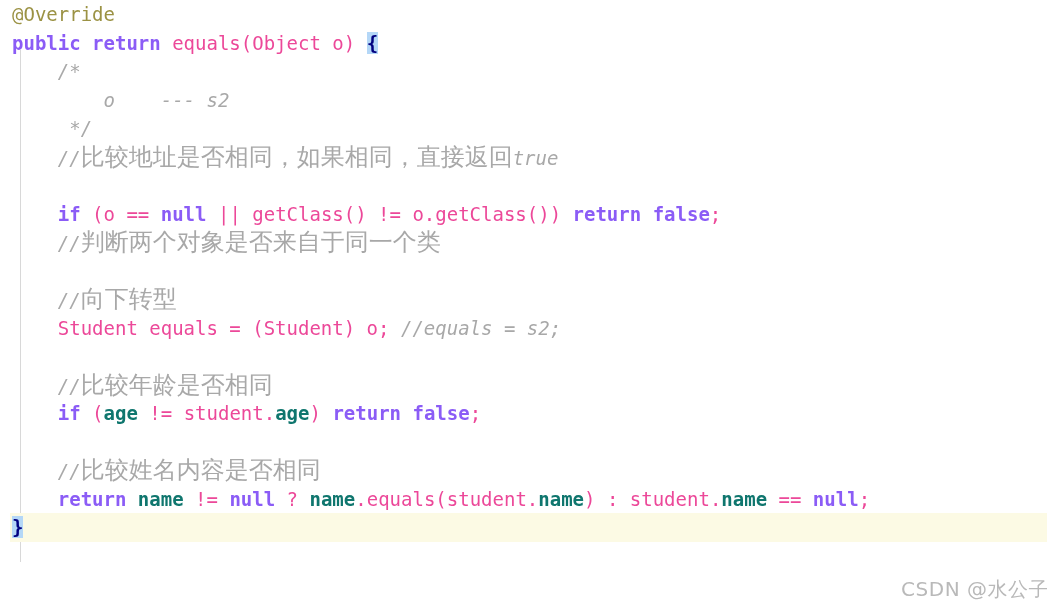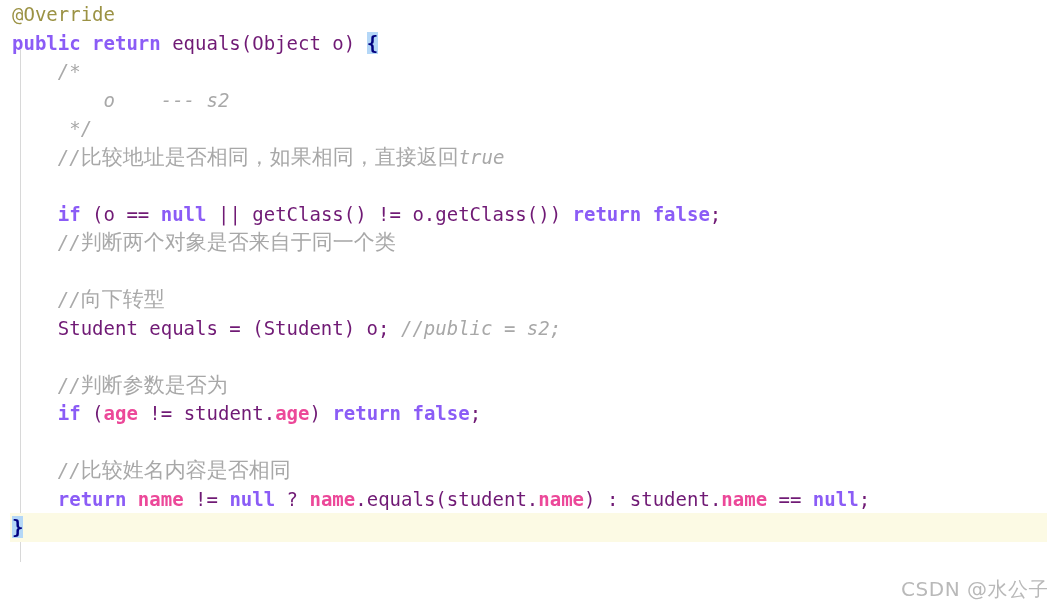--- a/index.html
+++ b/index.html
@@ -48,34 +48,34 @@
     padding-left: 2px;
     letter-spacing: 0px;
   }
   .line.caret-line {
     background: #fcfae4;
   }
 
   
   .t-annotation { color: #9b9244; }
   .t-keyword    { color: #8b5cf6; font-weight: bold; }
-  .t-plain      { color: #701a75; }
+  .t-plain      { color: #ec4899; }
   .t-comment    { color: #a8a8a8; font-style: italic; }
-  .t-field-bold { color: #ec4899; font-weight: bold; }
+  .t-field-bold { color: #0f766e; font-weight: bold; }
   .t-brace-hl {
     background: #b4d7f7;
     color: #000080;
     font-weight: bold;
   }
 
   
   .cjk {
     font-family: "DejaVu Sans", "Liberation Sans", sans-serif;
     font-style: normal;
-    font-size: 21px;
+    font-size: 24px;
   }
 
   .watermark {
     position: absolute;
     right: 8px;
     bottom: 8px;
     font-family: "DejaVu Sans", "Liberation Sans", sans-serif;
     font-size: 20px;
     color: #b9b9b9;
     letter-spacing: 0.5px;
@@ -94,23 +94,23 @@
       <div class="line"><span class="t-keyword">public</span><span class="t-plain"> </span><span class="t-keyword">return</span><span class="t-plain"> equals(Object o) </span><span class="t-brace-hl">{</span></div>
       <div class="line"><span class="t-comment">    /*</span></div>
       <div class="line"><span class="t-comment">        o    --- s2</span></div>
       <div class="line"><span class="t-comment">     */</span></div>
       <div class="line"><span class="t-comment">    //</span><span class="t-comment cjk">比较地址是否相同，如果相同，直接返回</span><span class="t-comment">true</span></div>
       <div class="line"><span class="t-plain"> </span></div>
       <div class="line"><span class="t-plain">    </span><span class="t-keyword">if</span><span class="t-plain"> (o == </span><span class="t-keyword">null</span><span class="t-plain"> || getClass() != o.getClass()) </span><span class="t-keyword">return</span><span class="t-plain"> </span><span class="t-keyword">false</span><span class="t-plain">;</span></div>
       <div class="line"><span class="t-comment">    //</span><span class="t-comment cjk">判断两个对象是否来自于同一个类</span></div>
       <div class="line"><span class="t-plain"> </span></div>
       <div class="line"><span class="t-comment">    //</span><span class="t-comment cjk">向下转型</span></div>
-      <div class="line"><span class="t-plain">    Student equals = (Student) o; </span><span class="t-comment">//public = s2;</span></div>
+      <div class="line"><span class="t-plain">    Student equals = (Student) o; </span><span class="t-comment">//equals = s2;</span></div>
       <div class="line"><span class="t-plain"> </span></div>
-      <div class="line"><span class="t-comment">    //</span><span class="t-comment cjk">判断参数是否为</span></div>
+      <div class="line"><span class="t-comment">    //</span><span class="t-comment cjk">比较年龄是否相同</span></div>
       <div class="line"><span class="t-plain">    </span><span class="t-keyword">if</span><span class="t-plain"> (</span><span class="t-field-bold">age</span><span class="t-plain"> != student.</span><span class="t-field-bold">age</span><span class="t-plain">) </span><span class="t-keyword">return</span><span class="t-plain"> </span><span class="t-keyword">false</span><span class="t-plain">;</span></div>
       <div class="line"><span class="t-plain"> </span></div>
       <div class="line"><span class="t-comment">    //</span><span class="t-comment cjk">比较姓名内容是否相同</span></div>
       <div class="line"><span class="t-plain">    </span><span class="t-keyword">return</span><span class="t-plain"> </span><span class="t-field-bold">name</span><span class="t-plain"> != </span><span class="t-keyword">null</span><span class="t-plain"> ? </span><span class="t-field-bold">name</span><span class="t-plain">.equals(student.</span><span class="t-field-bold">name</span><span class="t-plain">) : student.</span><span class="t-field-bold">name</span><span class="t-plain"> == </span><span class="t-keyword">null</span><span class="t-plain">;</span></div>
       <div class="line caret-line"><span class="t-brace-hl">}</span></div>
     </div>
 
   <div class="watermark">CSDN @水公子</div>
 
 </div>

